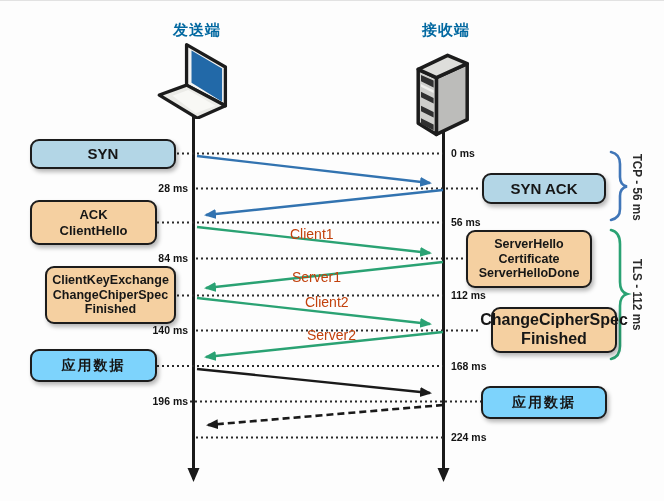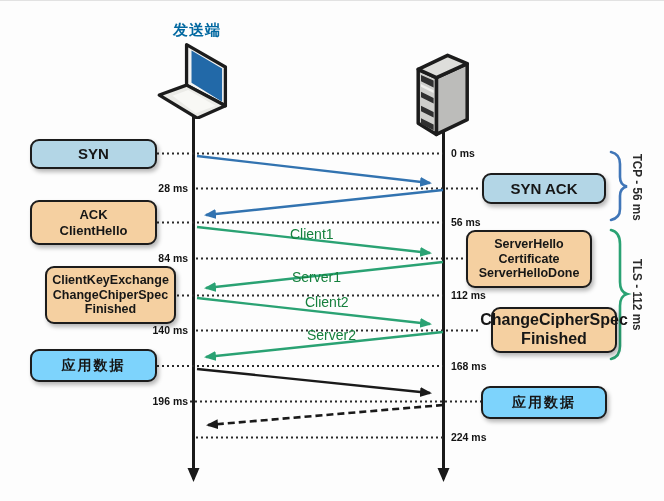--- a/index.html
+++ b/index.html
@@ -50,21 +50,21 @@
     color:#141414;
     white-space:nowrap;
     transform:scaleX(0.95);
   }
   .tlabel.left{width:60px;text-align:right;transform-origin:right center;}
   .tlabel.right{text-align:left;transform-origin:left center;}
   .msg{
     position:absolute;
     z-index:5;
     font-size:14px;
-    color:#15803d;
+    color:#c2410c;
     white-space:nowrap;
   }
   .brace-label{
     position:absolute;
     z-index:5;
     writing-mode:vertical-rl;
     display:flex;
     align-items:center;
     justify-content:center;
     font-size:12px;
@@ -73,20 +73,21 @@
     white-space:nowrap;
     transform:scaleY(0.98);
   }
 </style>
 </head>
 <body>
 
 <div id="canvas">
 
   <div class="hdr" style="left:137px;top:20px;">发送端</div>
+  <div class="hdr" style="left:386px;top:20px;">接收端</div>
 
   <svg id="svg-layer" width="664" height="501" viewBox="0 0 664 501">
     <defs>
       <marker id="ah-blue" markerUnits="userSpaceOnUse" markerWidth="13" markerHeight="11" refX="10" refY="5" orient="auto">
         <path d="M0,0 L12,5 L0,10 z" fill="#3273b0"></path>
       </marker>
       <marker id="ah-green" markerUnits="userSpaceOnUse" markerWidth="13" markerHeight="11" refX="10" refY="5" orient="auto">
         <path d="M0,0 L12,5 L0,10 z" fill="#2aa273"></path>
       </marker>
       <marker id="ah-black" markerUnits="userSpaceOnUse" markerWidth="13" markerHeight="11" refX="10" refY="5" orient="auto">
@@ -138,21 +139,21 @@
     <polygon points="42,46 86,26 86,106 42,127" fill="#bcbcba" stroke="#1c1c1c" stroke-width="5" stroke-linejoin="round"></polygon>
     <polygon points="16,34 42,46 42,127 16,111" fill="#cfcfcc" stroke="#1c1c1c" stroke-width="5" stroke-linejoin="round"></polygon>
     <polygon points="16,34 58,14 86,26 42,46" fill="#dededb" stroke="#1c1c1c" stroke-width="5" stroke-linejoin="round"></polygon>
     <polygon points="20,42 38,50 38,60 20,51" fill="#303030"></polygon>
     <polygon points="20,55 38,64 38,68 20,59" fill="#efefec"></polygon>
     <polygon points="20,66 38,75 38,83 20,74" fill="#303030"></polygon>
     <polygon points="20,86 38,95 38,103 20,94" fill="#303030"></polygon>
     <polygon points="20,104 38,113 38,121 20,112" fill="#303030"></polygon>
   </svg>
 
-  <div class="box blue" style="left:30px;top:138px;width:127px;height:30px;font-size:15px;">SYN</div>
+  <div class="box blue" style="left:30px;top:138px;width:146px;height:30px;font-size:15px;">SYN</div>
   <div class="box tan" style="left:30px;top:199px;width:127px;height:45px;font-size:13px;">ACK
 ClientHello</div>
   <div class="box tan" style="left:28px;top:265px;width:131px;height:58px;font-size:12.5px;margin-left:17px;">ClientKeyExchange
 ChangeChiperSpec
 Finished</div>
   <div class="box gray" style="left:30px;top:348px;width:127px;height:33px;font-size:14px;letter-spacing:2px;">应用数据</div>
 
   <div class="box blue" style="left:482px;top:172px;width:124px;height:31px;font-size:15px;">SYN ACK</div>
   <div class="box tan" style="left:466px;top:229px;width:126px;height:58px;font-size:12.5px;">ServerHello
 Certificate

